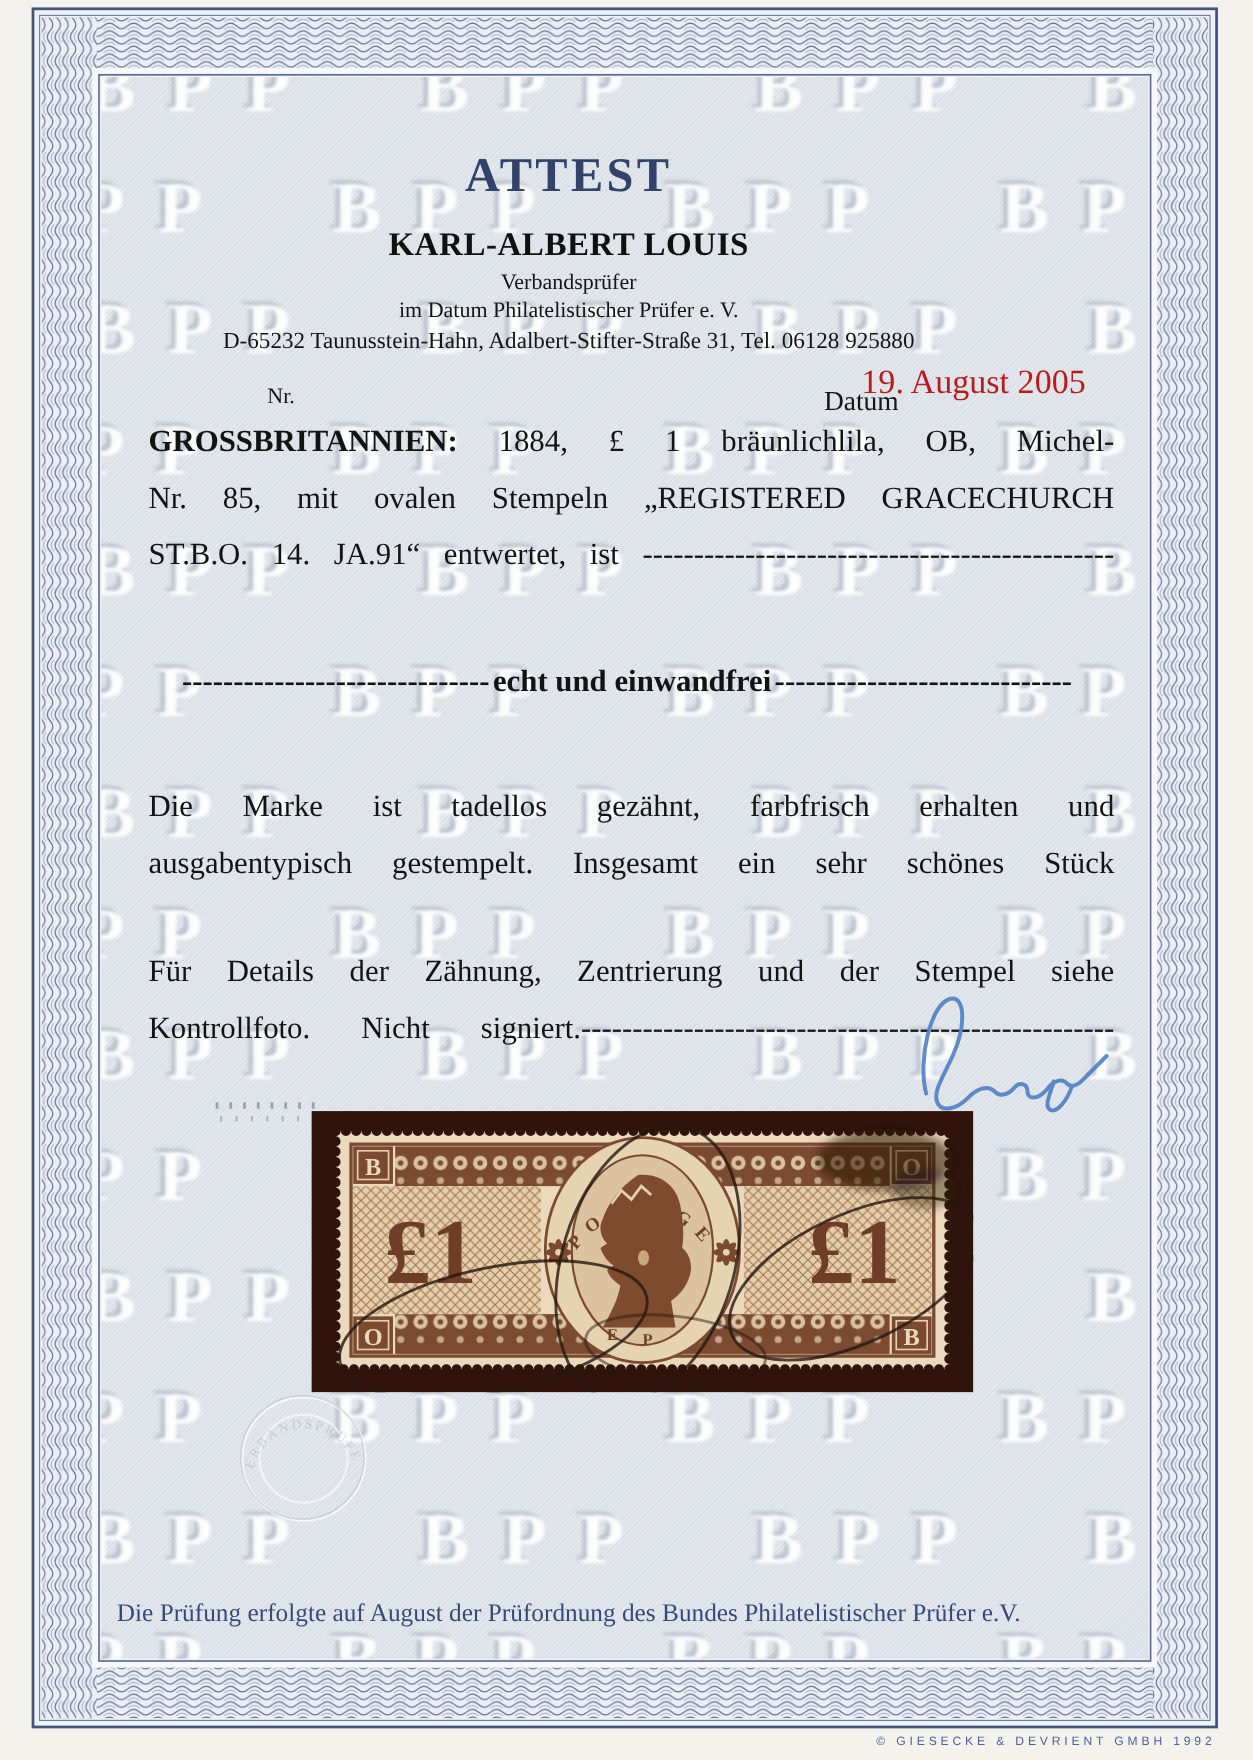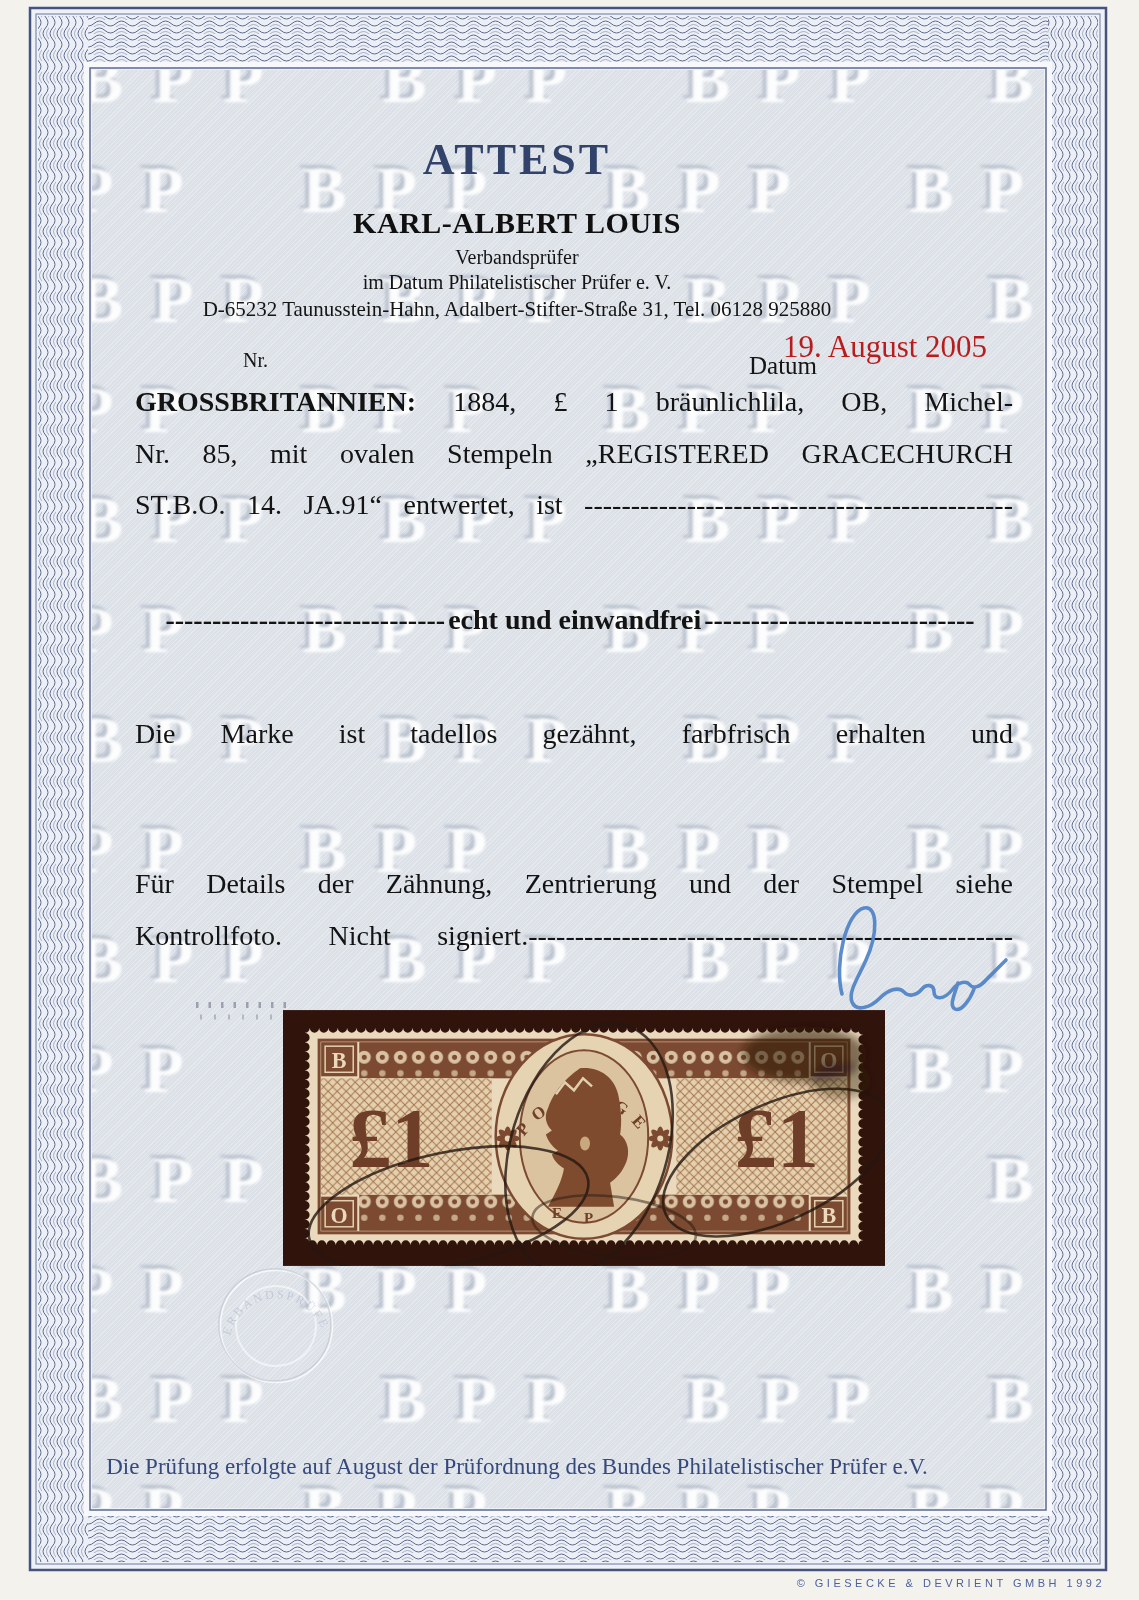--- a/index.html
+++ b/index.html
@@ -112,21 +112,21 @@
       <span>Nr. 85, mit ovalen Stempeln „REGISTERED GRACECHURCH</span><br>
       <span>ST.B.O. 14. JA.91“ entwertet, ist </span><span>----------------------------------------------</span>
     </div>
 
     <div class="abs verdict">
       <span>------------------------------</span><span class="vt">echt und einwandfrei</span><span>-----------------------------</span>
     </div>
 
     <div class="abs para p2">
       <span>Die Marke ist tadellos gezähnt, farbfrisch erhalten und</span><br>
-      <br>
+      <span>ausgabentypisch gestempelt. Insgesamt ein sehr schönes Stück</span><br>
     </div>
 
     <div class="abs para p3">
       <span>Für Details der Zähnung, Zentrierung und der Stempel siehe</span><br>
       <span>Kontrollfoto. Nicht signiert.</span><span>----------------------------------------------------</span>
     </div>
 
     <svg class="abs sig" width="230" height="140" viewBox="0 0 210 140">
       <g fill="none" stroke="#4d80c6" stroke-width="3.6" stroke-linecap="round" opacity="0.9">
         <path d="M34,108 C26,78 38,26 56,22 C70,19 70,48 58,74 C50,92 40,106 44,116 C48,126 62,122 72,112 C80,104 90,100 96,106 C100,111 108,110 114,103 C118,98 126,98 126,106 C126,114 136,114 144,104 C150,96 158,94 162,99 C165,103 172,101 178,94 L198,74"></path>

